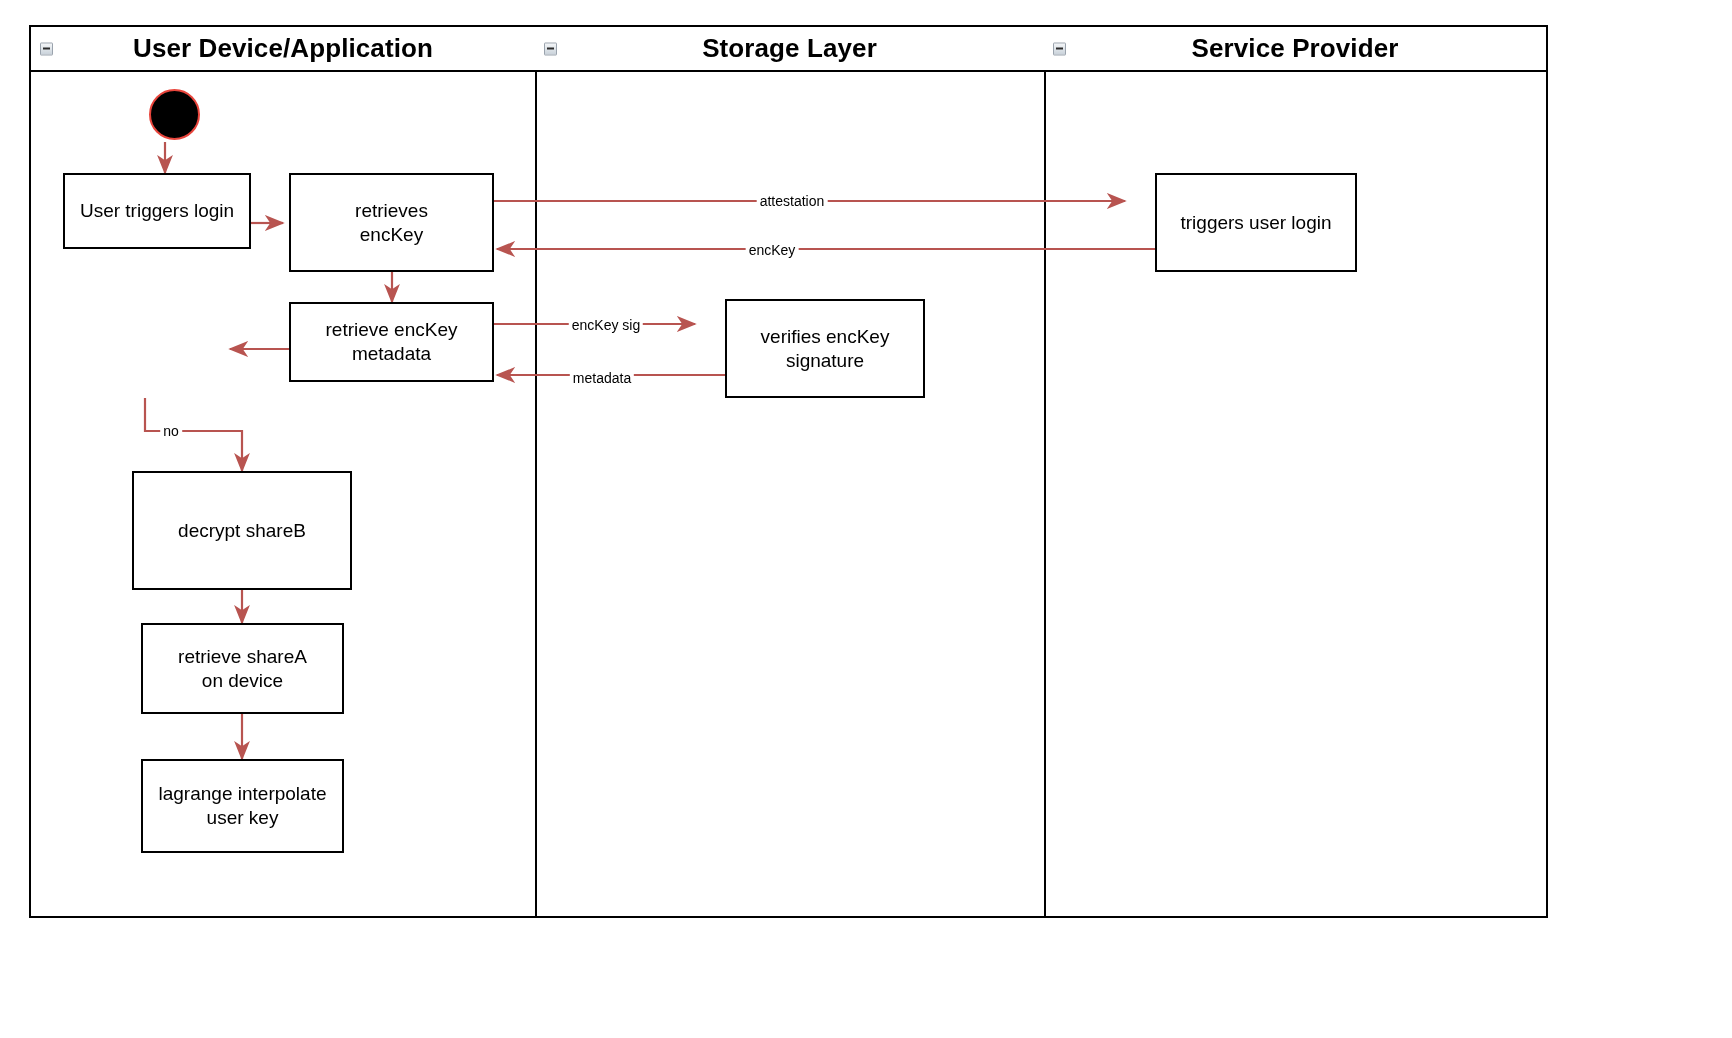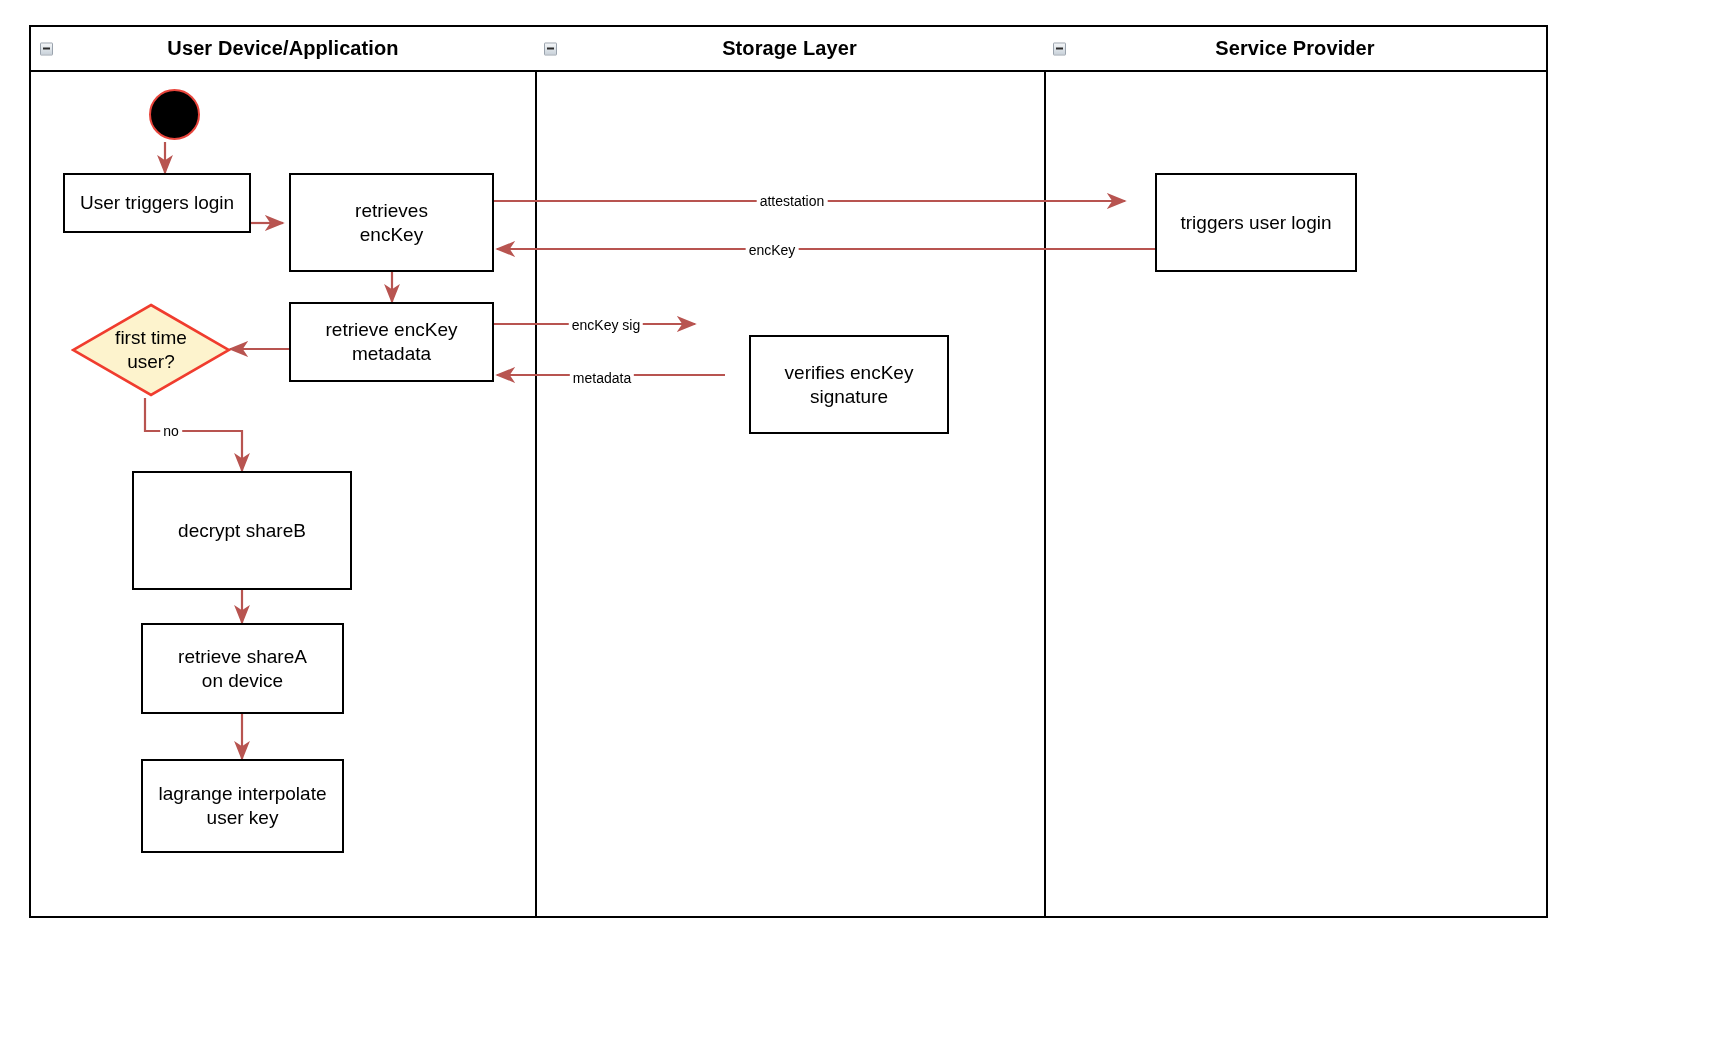--- a/index.html
+++ b/index.html
@@ -37,21 +37,21 @@
     top: 0;
     height: 45px;
     box-sizing: border-box;
     border-bottom: 2px solid #000000;
     display: flex;
     align-items: center;
     justify-content: center;
     background: #ffffff;
   }
   .pool-title {
-    font-size: 20px;
+    font-size: 26px;
     font-weight: bold;
     color: #000000;
     letter-spacing: 0.1px;
   }
   .collapse-icon {
     position: absolute;
     left: 9px;
     top: 50%;
     transform: translateY(-50%);
     width: 13px;
@@ -187,43 +187,36 @@
     </svg>
 
     <div class="edge-label" style="left:761px; top:174px;">attestation</div>
     <div class="edge-label" style="left:741px; top:223px;">encKey</div>
     <div class="edge-label" style="left:575px; top:298px;">encKey sig</div>
     <div class="edge-label" style="left:571px; top:351px;">metadata</div>
     <div class="edge-label" style="left:140px; top:404px;">no</div>
 
     <div class="start-node" style="left:118px; top:62px; width:51px; height:51px;"></div>
 
-    <div class="node" style="left:32px; top:146px; width:188px; height:60px;">User triggers login</div>
+    <div class="node" style="left:32px; top:146px; width:188px; height:76px;">User triggers login</div>
 
     <div class="node" style="left:258px; top:146px; width:205px; height:99px;">retrieves
 encKey</div>
 
     <div class="node" style="left:258px; top:275px; width:205px; height:80px;">retrieve encKey
 metadata</div>
 
-    <div class="decision" style="left:40px; top:276px; width:160px; height:94px;">
-      <svg width="160" height="94" viewBox="0 0 160 94">
-        <polygon points="80,2 158,47 80,92 2,47" fill="#fdf3cd" stroke="#f03c2e" stroke-width="2.6"></polygon>
-      </svg>
-      <span class="decision-label">first time
-user?</span>
-    </div>
 
     <div class="node" style="left:101px; top:444px; width:220px; height:119px;">decrypt shareB</div>
 
     <div class="node" style="left:110px; top:732px; width:203px; height:94px;">lagrange interpolate
 user key</div>
 
     <div class="node" style="left:110px; top:596px; width:203px; height:91px;">retrieve shareA
 on device</div>
 
-    <div class="node" style="left:718px; top:272px; width:200px; height:99px;margin-top:36px;">verifies encKey
+    <div class="node" style="left:694px; top:272px; width:200px; height:99px;">verifies encKey
 signature</div>
 
     <div class="node" style="left:1124px; top:146px; width:202px; height:99px;">triggers user login</div>
 
   </div>
 </div>
 
 </body></html>

